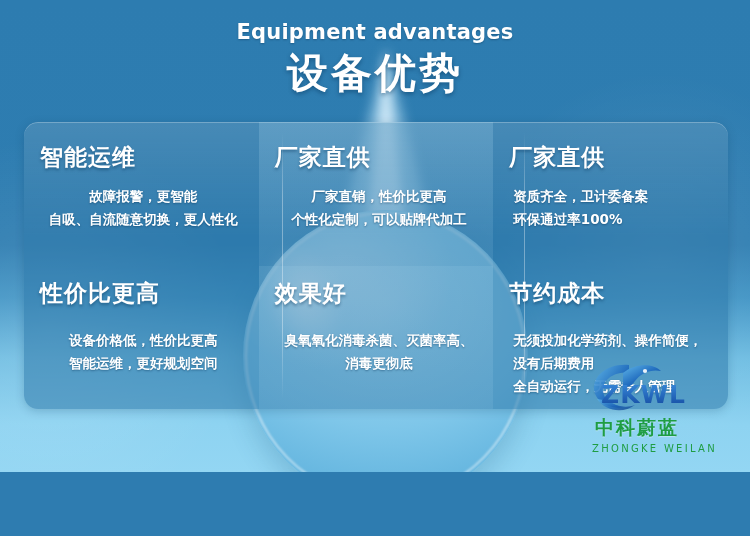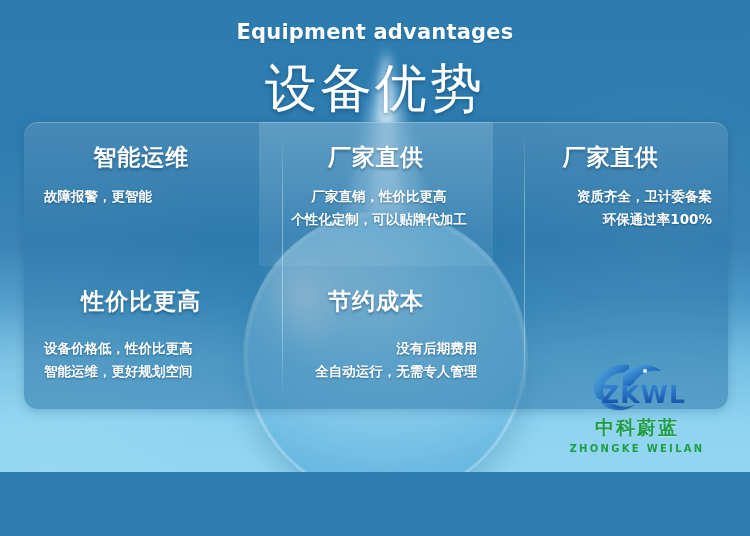--- a/index.html
+++ b/index.html
@@ -119,22 +119,22 @@
     position:absolute; left:0; top:0; width:750px;
     text-align:center; z-index:6;
   }
   #eyebrow{
     margin-top:20px;
     font-size:21px; font-weight:bold; color:#ffffff;
     letter-spacing:.2px;
     text-shadow:0 1px 2px rgba(0,40,70,.35);
   }
   #title-cn{
-    margin-top:10px;
-    font-size:52px; font-weight:normal; color:#ffffff;
+    margin-top:2px;
+    font-size:41px; font-weight:bold; color:#ffffff;
     letter-spacing:3px;
     text-shadow:0 2px 4px rgba(0,45,80,.45);
   }
 
   
   #panel{
     position:absolute;
     left:24px; top:122px;
     width:704px; height:287px;
     border-radius:14px;
@@ -158,60 +158,60 @@
     z-index:7; pointer-events:none;
   }
   .vline.l{ left:258px; }
   .vline.r{ left:500px; }
 
   .cell{
     position:relative;
     padding:12px 16px 0 16px;
   }
   .cell .c-title{
-    text-align:center;
+    text-align:left;
     font-size:23px; font-weight:bold; color:#ffffff;
     letter-spacing:1px;
     text-shadow:0 2px 3px rgba(0,45,80,.42);
     margin-top:8px;
   }
   .cell .c-lines{
     margin-top:12px;
   }
   .cell .c-line{
     font-size:13.5px; font-weight:bold; color:#ffffff;
     line-height:23px;
     text-shadow:0 1px 2px rgba(0,45,80,.45);
     white-space:nowrap;
   }
   
-  .col-left  .c-lines{ padding-left:4px; }
+  .col-left  .c-lines{ padding-left:4px;text-align:center; }
   .col-mid   .c-lines{ padding-left:6px;text-align:center; }
-  .col-right .c-lines{ padding-left:4px;text-align:right; }
-
-  .cell.r2 .c-title{ margin-top:8px; }
+  .col-right .c-lines{ padding-left:4px; }
+
+  .cell.r2 .c-title{ margin-top:0; }
   .cell.r2 .c-lines{ margin-top:20px; }
 
   
   #logo-zkwl{
     position:absolute; left:583px; top:355px;
     width:112px; height:62px; z-index:8; pointer-events:none;
   }
   #logo-bottom{
     position:absolute; left:557px; top:412px;
     width:160px; height:46px; z-index:8; text-align:center;
   }
   #logo-bottom .cn{
     font-size:19px; font-weight:bold; color:#1f9d43;
     letter-spacing:2px; line-height:30px;
     text-shadow:0 1px 1px rgba(255,255,255,.4);
   }
   #logo-bottom .en{
-    font-size:10px; font-weight:bold; color:#1f9d43;
-    letter-spacing:2.3px; line-height:14px;
+    font-size:10px; font-weight:normal; color:#1f9d43;
+    letter-spacing:2.3px; line-height:14px;text-align:right;
   }
 </style>
 </head>
 <body>
 
 <div id="stage">
 
   <div class="bg-glow glow-a"></div>
   <div class="bg-glow glow-b"></div>
 
@@ -233,20 +233,21 @@
     <div id="eyebrow">Equipment advantages</div>
     <div id="title-cn">设备优势</div>
   </div>
 
   <div id="panel">
 
     <div class="cell col-left r1">
       <div class="c-title">智能运维</div>
       <div class="c-lines">
         <div class="c-line">故障报警，更智能</div>
+        <div class="c-line">自吸、自流随意切换，更人性化</div>
       </div>
     </div>
 
     <div class="cell col-mid r1">
       <div class="c-title">厂家直供</div>
       <div class="c-lines">
         <div class="c-line">厂家直销，性价比更高</div>
         <div class="c-line">个性化定制，可以贴牌代加工</div>
       </div>
     </div>
@@ -260,24 +261,32 @@
     </div>
 
     <div class="cell col-left r2">
       <div class="c-title">性价比更高</div>
       <div class="c-lines">
         <div class="c-line">设备价格低，性价比更高</div>
         <div class="c-line">智能运维，更好规划空间</div>
       </div>
     </div>
 
+    <div class="cell col-mid r2">
+      <div class="c-title">效果好</div>
+      <div class="c-lines">
+        <div class="c-line">臭氧氧化消毒杀菌、灭菌率高、</div>
+        <div class="c-line">消毒更彻底</div>
+      </div>
+    </div>
 
     <div class="cell col-right r2">
       <div class="c-title">节约成本</div>
       <div class="c-lines">
+        <div class="c-line">无须投加化学药剂、操作简便，</div>
         <div class="c-line">没有后期费用</div>
         <div class="c-line">全自动运行，无需专人管理</div>
       </div>
     </div>
 
     <div class="vline l"></div>
     <div class="vline r"></div>
   </div>
 
   <div id="logo-zkwl">

